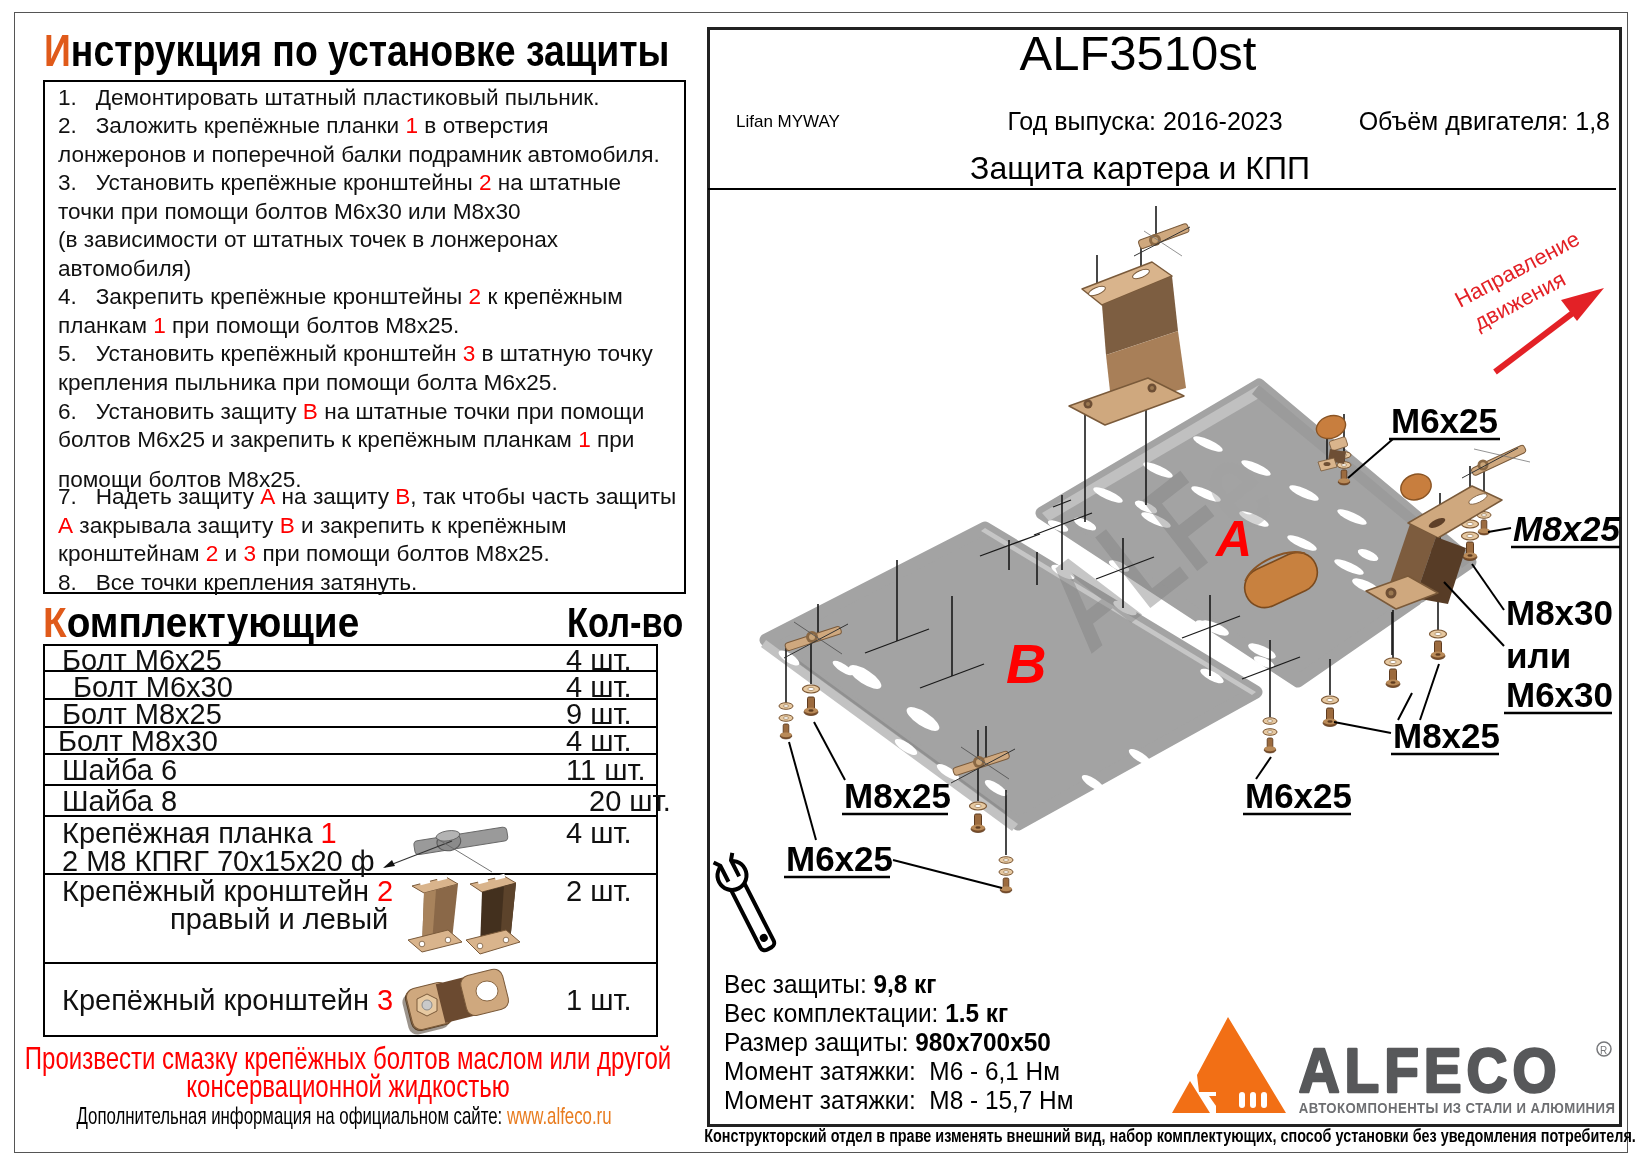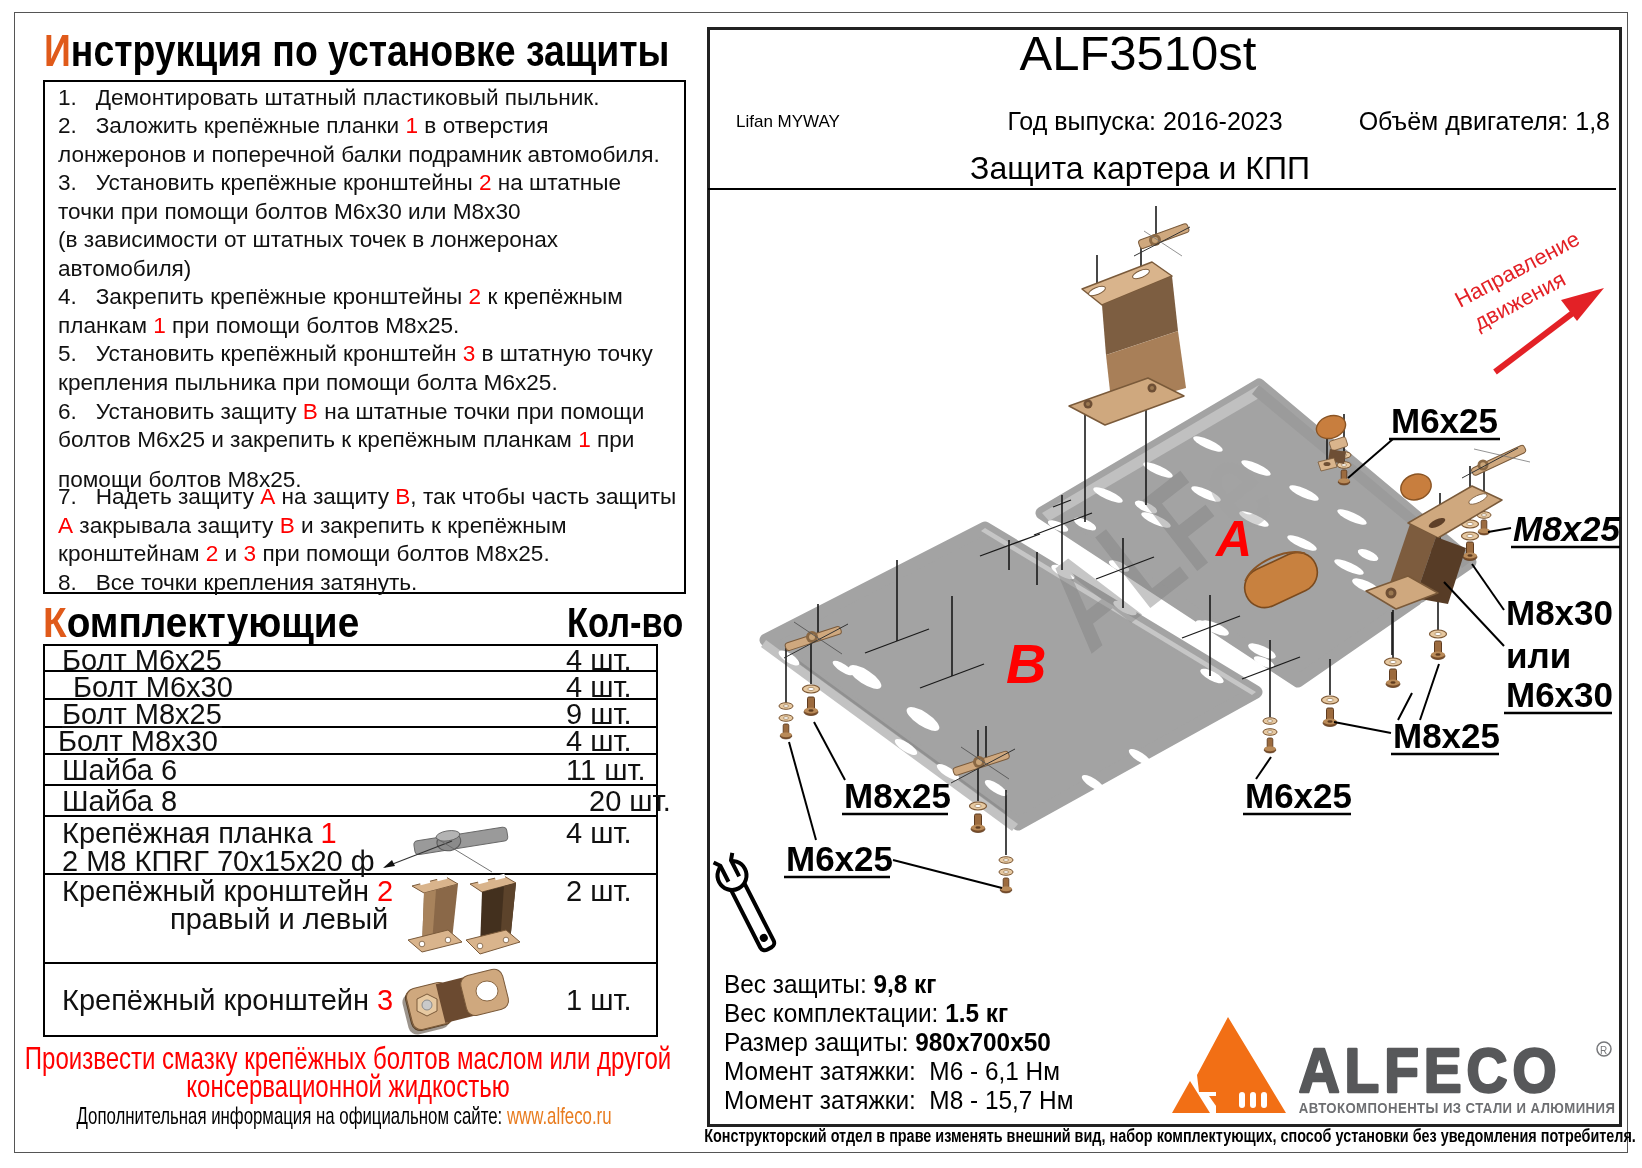--- a/index.html
+++ b/index.html
@@ -48,21 +48,21 @@
 <div class="hline" style="left:43px;top:726px;width:613px;"></div>
 <div class="hline" style="left:43px;top:753px;width:613px;"></div>
 <div class="hline" style="left:43px;top:784px;width:613px;"></div>
 <div class="hline" style="left:43px;top:815px;width:613px;"></div>
 <div class="hline" style="left:43px;top:873px;width:613px;"></div>
 <div class="hline" style="left:43px;top:962px;width:613px;"></div>
 <div class="row-t" style="left:62px;top:649px;">Болт М6х25</div>
     <div class="row-t" style="left:566px;top:649px;">4 шт.</div>
 <div class="row-t" style="left:62px;top:676px;margin-left:11px;">Болт М6х30</div>
     <div class="row-t" style="left:566px;top:676px;">4 шт.</div>
-<div class="row-t" style="left:62px;top:703px;text-decoration:underline;">Болт М8х25</div>
+<div class="row-t" style="left:62px;top:703px;">Болт М8х25</div>
     <div class="row-t" style="left:566px;top:703px;">9 шт.</div>
 <div class="row-t" style="left:58px;top:730px;">Болт М8х30</div>
     <div class="row-t" style="left:566px;top:730px;">4 шт.</div>
 <div class="row-t" style="left:62px;top:759px;">Шайба 6</div>
     <div class="row-t" style="left:566px;top:759px;">11 шт.</div>
 <div class="row-t" style="left:62px;top:790px;">Шайба 8</div>
     <div class="row-t" style="left:566px;top:790px;margin-left:23px;">20 шт.</div>
 <div class="row-t" style="left:62px;top:822px;">Крепёжная планка <span class="r">1</span></div>
 <div class="row-t" style="left:62px;top:850px;">2 М8 КПRГ 70х15х20 ф</div>
 <div class="row-t" style="left:566px;top:822px;">4 шт.</div>

